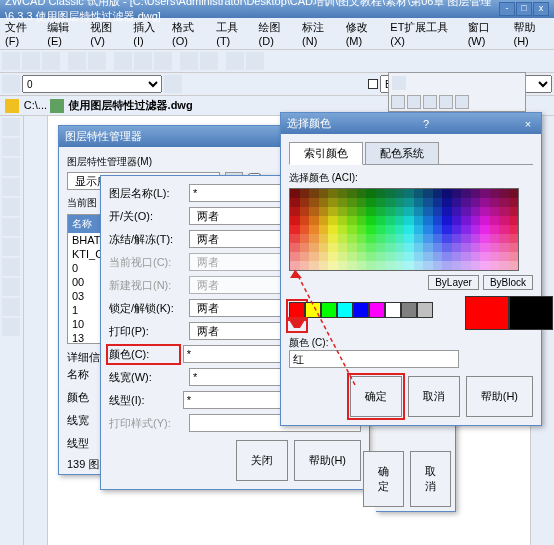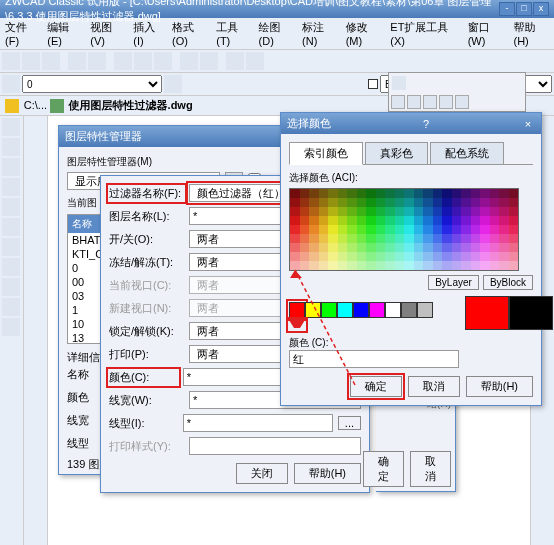--- a/index.html
+++ b/index.html
@@ -24,21 +24,21 @@
 .doctab .ic.c1{background:#f0c020}
 .doctab .ic.c2{background:#60a060}
 .dialog{position:absolute;background:#eef2f8;border:1px solid #5a8ac8;box-shadow:2px 2px 5px rgba(0,0,0,.3)}
 .dialog .dtitle{background:linear-gradient(#7aa5d6,#4a7ab8);color:#fff;padding:3px 6px;display:flex;align-items:center;font-size:11px}
 .dialog .dtitle .dclose{margin-left:auto;cursor:pointer;width:14px;text-align:center}
 .dialog .dbody{padding:8px}
 .frow{display:flex;align-items:center;margin-bottom:5px;gap:5px}
 .frow label{width:75px;text-align:left;font-size:11px}
 .frow input[type=text],.frow select{flex:1;height:18px;border:1px solid #999;padding:0 3px;font-size:11px;background:#fff}
 .frow.disabled label{color:#999}
-.btn{padding:2px 14px;border:1px solid #888;background:#eef2f8;cursor:pointer;font-size:11px}
+.btn{padding:12px 14px;border:1px solid #888;background:#eef2f8;cursor:pointer;font-size:11px}
 .btnrow{display:flex;justify-content:flex-end;gap:6px;margin-top:8px}
 .redbox{outline:2px solid #e02020;outline-offset:1px}
 .colortabs{display:flex;border-bottom:1px solid #999;margin-bottom:6px}
 .colortabs span{padding:3px 14px;border:1px solid #999;border-bottom:none;background:#dde5f0;margin-right:2px;cursor:pointer;font-size:11px}
 .colortabs span.active{background:#fff;border-bottom:1px solid #fff;margin-bottom:-1px}
 .palette{display:grid;grid-template-columns:repeat(24,1fr);gap:0;border:1px solid #666;width:230px}
 .palette div{height:9px;cursor:pointer}
 .stdcolors{display:flex;gap:0;margin-top:6px}
 .stdcolors div{width:16px;height:16px;border:1px solid #333;cursor:pointer}
 .preview{width:44px;height:34px;border:1px solid #333}
@@ -190,24 +190,20 @@
           <input type="text" style="">
         </div>
       <div>139 图层</div>
     </div>
   </div>
 </div>
 
 <div class="dialog" style="left:100px;top:175px;width:270px">
   <div class="dbody">
     <div class="frow">
-      <label class="redbox">过滤器名称(F):</label>
-      <select class="redbox"><option>颜色过滤器（红）</option></select>
-    </div>
-    <div class="frow">
         <label>图层名称(L):</label>
         <input type="text" value="*" style="">
       </div>
     <div class="frow">
         <label>开/关(O):</label>
         <select><option>两者</option></select>
       </div>
     <div class="frow">
         <label>冻结/解冻(T):</label>
         <select><option>两者</option></select>
@@ -268,21 +264,20 @@
 
 <div class="dialog" style="left:280px;top:112px;width:262px">
   <div class="dtitle">
       <span>选择颜色</span>
       <span style="margin-left:auto">?</span>
       <span class="dclose">×</span>
     </div>
   <div class="dbody">
     <div class="colortabs">
       <span class="active">索引颜色</span>
-      <span>真彩色</span>
       <span>配色系统</span>
     </div>
     <div style="font-size:10px;margin-bottom:3px">选择颜色 (ACI):</div>
     <div class="palette" id="palette">
         <div style="background: rgb(115, 13, 13);"></div>
         <div style="background: rgb(115, 38, 13);"></div>
         <div style="background: rgb(115, 64, 13);"></div>
         <div style="background: rgb(115, 89, 13);"></div>
         <div style="background: rgb(115, 115, 13);"></div>
         <div style="background: rgb(89, 115, 13);"></div>

